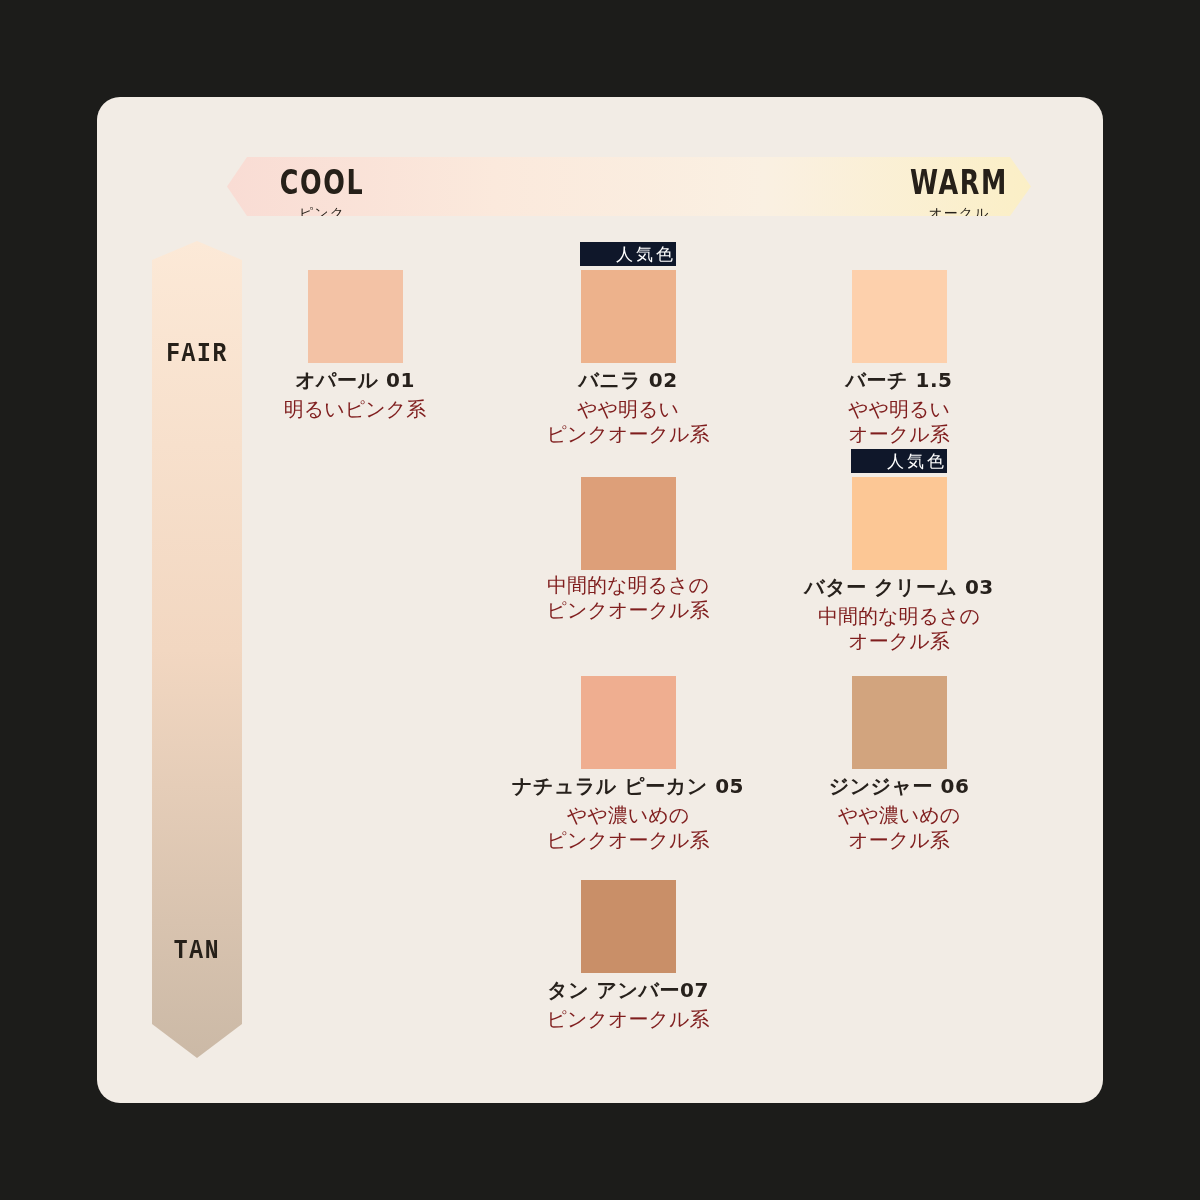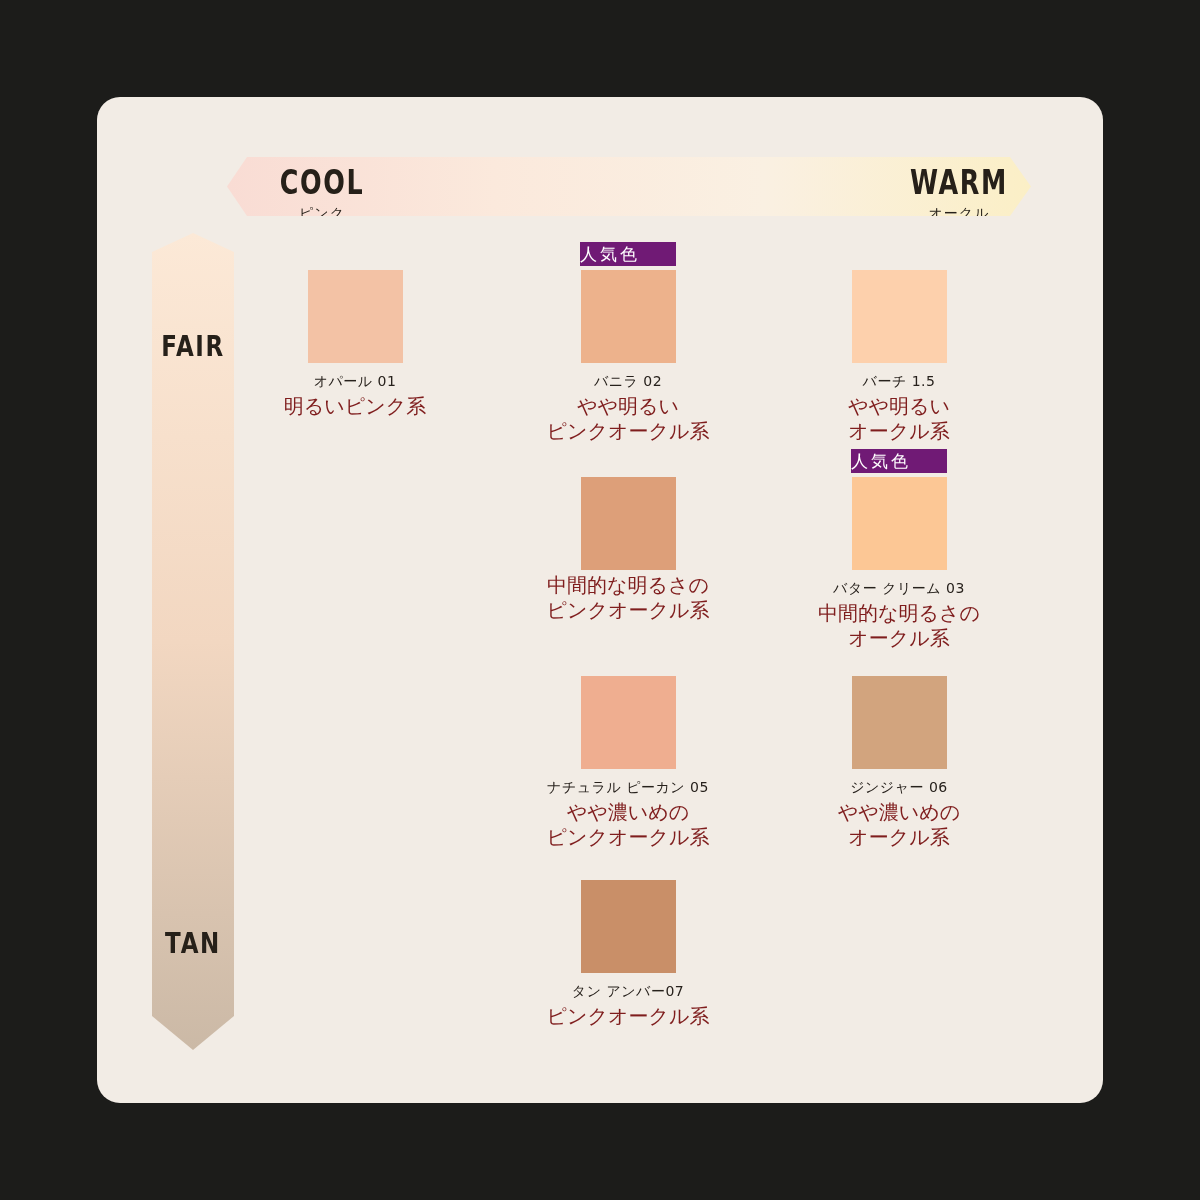--- a/index.html
+++ b/index.html
@@ -27,43 +27,44 @@
   .axis-end .big {
     font-size: 31px; font-weight: bold; letter-spacing: 2px;
     transform: scale(0.82, 1.08); transform-origin: center top;
   }
   .axis-end .sub { font-size: 14px; margin-top: 6px; letter-spacing: 1px; text-align: center; }
   .axis-end-left  { left: 25px; }
   .axis-end-right { right: 2px; }
 
   
   .v-arrow {
-    position: absolute; left: 55px; top: 136px; 
-    width: 82px; height: 817px;
+    position: absolute; left: 55px; top: 144px; 
+    width: 90px; height: 817px;
     clip-path: polygon(50% 0%, 100% 19px, 100% calc(100% - 34px), 50% 100%, 0% calc(100% - 34px), 0% 19px);
+    font-family: Liberation Mono, monospace;
   }
   .v-label {
     position: absolute; left: 0; width: 100%; text-align: center;
     font-size: 28px; font-weight: bold; letter-spacing: 2px; color: #262019;
     transform: scaleX(0.82);
   }
   .v-label-top    { top: 97px; }
   .v-label-bottom { top: 694px; }
 
   
   .shade-layer { position: absolute; left: 0; top: 0; width: 100%; height: 100%; }
   .shade-cell { position: absolute; width: 260px; text-align: center; }
   .popular-badge {
     position: absolute; top: -28px; left: 82px; width: 96px; height: 24px;
-    background: #701a75; color: #ffffff;
-    font-size: 17px; line-height: 24px; letter-spacing: 3px; text-align: left;
+    background: #0f172a; color: #ffffff;
+    font-size: 17px; line-height: 24px; letter-spacing: 3px; text-align: right;
   }
   .swatch { width: 95px; height: 93px; margin: 0 auto; }
   .shade-name {
-    margin-top: 10px; font-size: 14px; font-weight: normal;
+    margin-top: 4px; font-size: 20px; font-weight: bold;
     color: #27211c; white-space: nowrap; letter-spacing: 0.5px;
   }
   .shade-desc { margin-top: 3px; font-size: 20px; line-height: 25px; color: #7f1d1d; }
 </style>
 </head>
 <body>
 
 <div class="panel">
 
   <div class="h-arrow" style="background: linear-gradient(90deg, rgb(249, 220, 212), rgb(251, 233, 220), rgb(250, 240, 226), rgb(251, 239, 198));">

